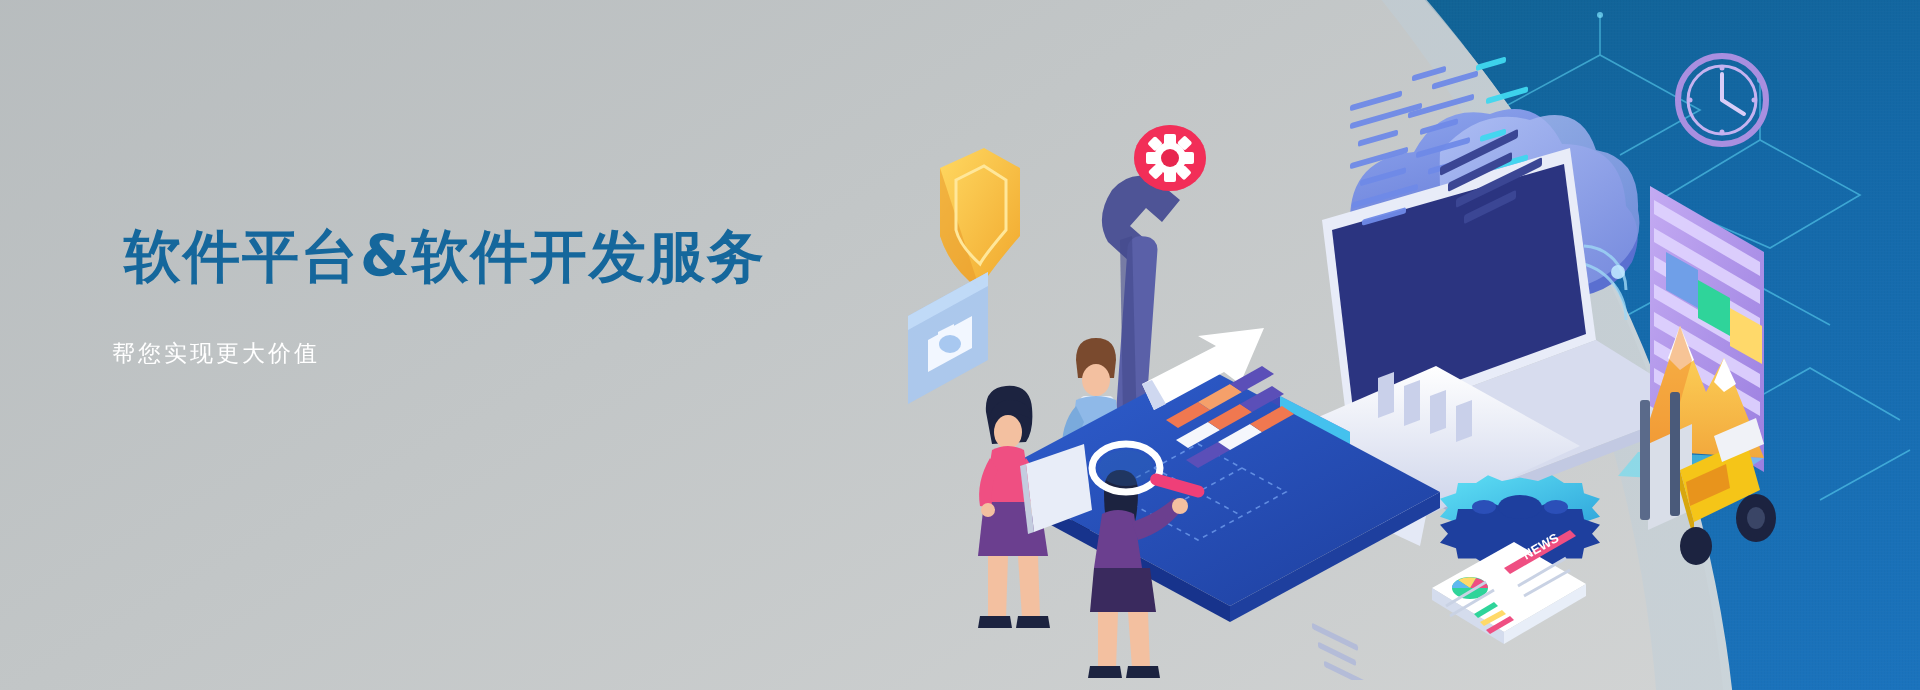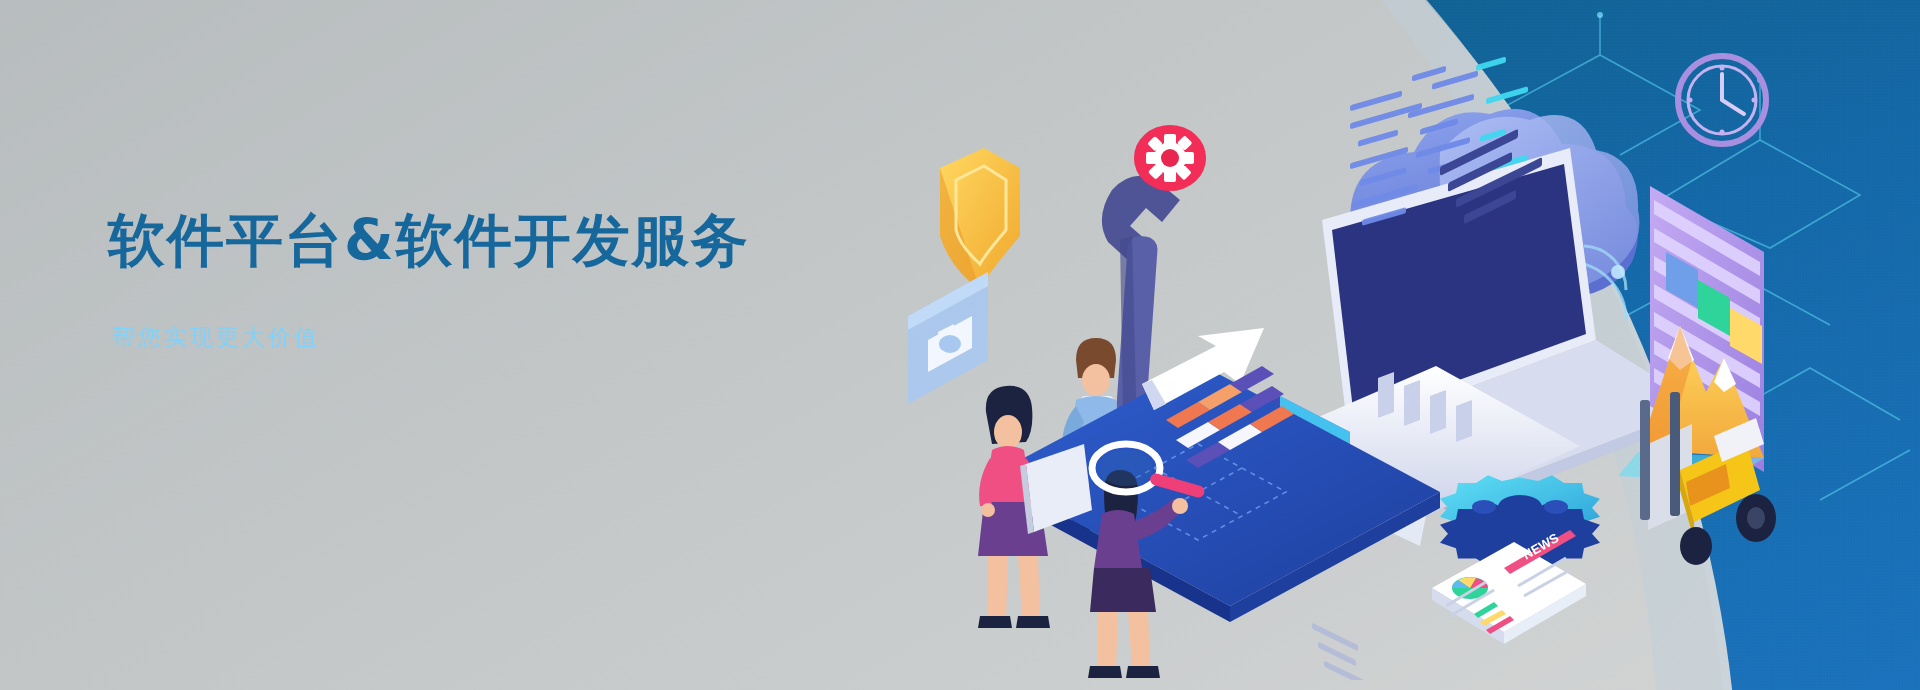--- a/index.html
+++ b/index.html
@@ -43,25 +43,25 @@
   .sweep-gray{
     position:absolute;left:-860px;top:-470px;
     width:2520px;height:2520px;border-radius:50%;
     background:linear-gradient(150deg,#acb2b4 0%,#b4b9bb 18%,#c2c6c7 42%,#d2d4d4 68%,#dddddd 88%,#e0e0e0 100%);
   }
 
   
   .text-block{position:absolute;left:108px;top:205px;z-index:40;}
   .headline{
     font-size:57px;font-weight:700;color:#15679c;letter-spacing:2px;
-    line-height:1.25;white-space:nowrap;margin:0;
+    line-height:1.25;white-space:nowrap;margin:16px;
     font-family:"DejaVu Sans","Liberation Sans",sans-serif;
   }
   .subline{
-    margin:46px 0 0 4px;font-size:23px;color:#7dd3fc;letter-spacing:3px;
+    margin:46px 0 0 4px;font-size:23px;color:#ffffff;letter-spacing:3px;
     font-family:"DejaVu Sans","Liberation Sans",sans-serif;font-weight:400;
   }
 
   
   .illus{position:absolute;left:880px;top:40px;width:1020px;height:640px;z-index:30;}
   .illus svg{display:block;width:100%;height:100%;}
 </style>
 </head>
 <body>
 

